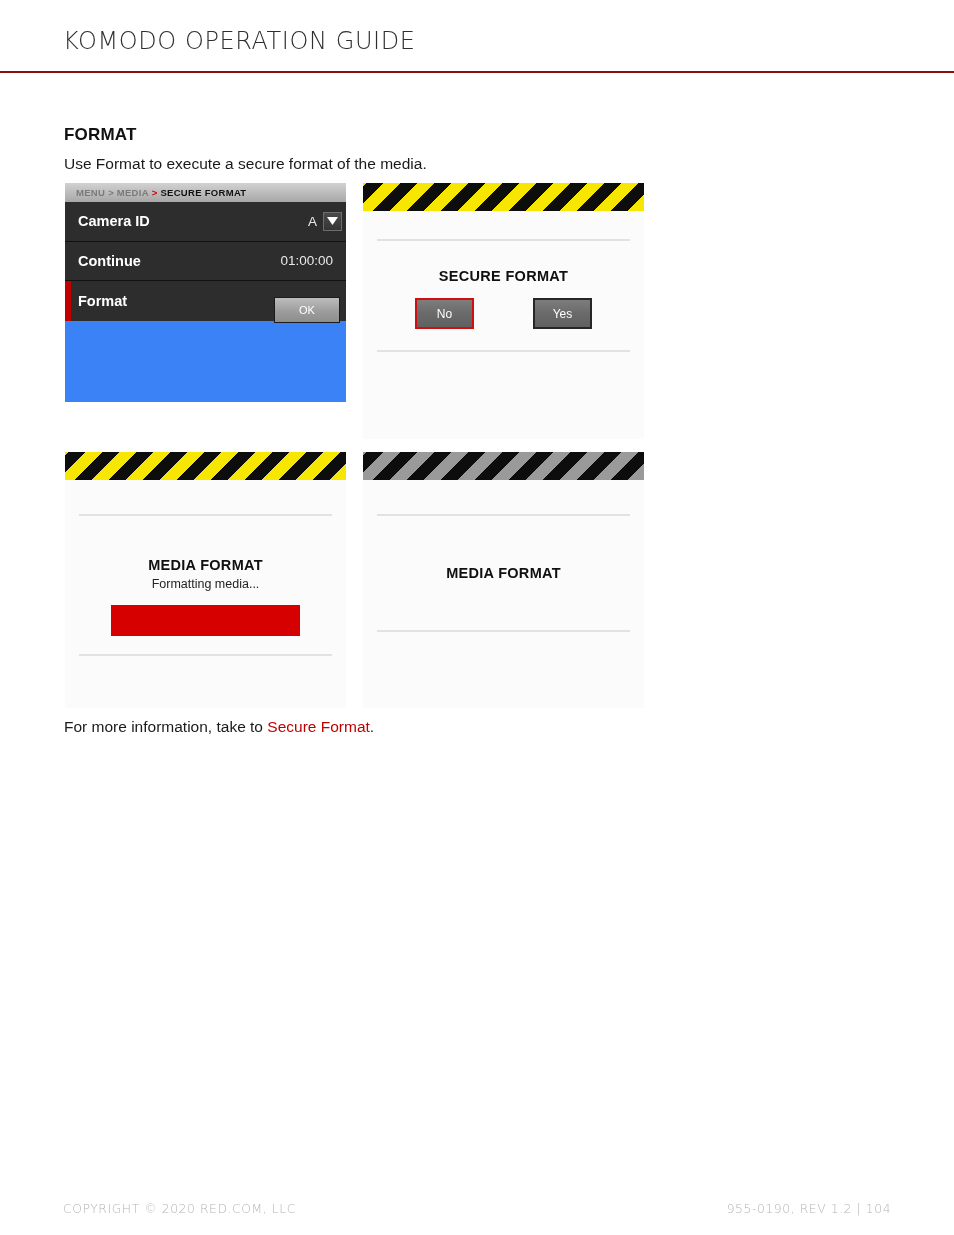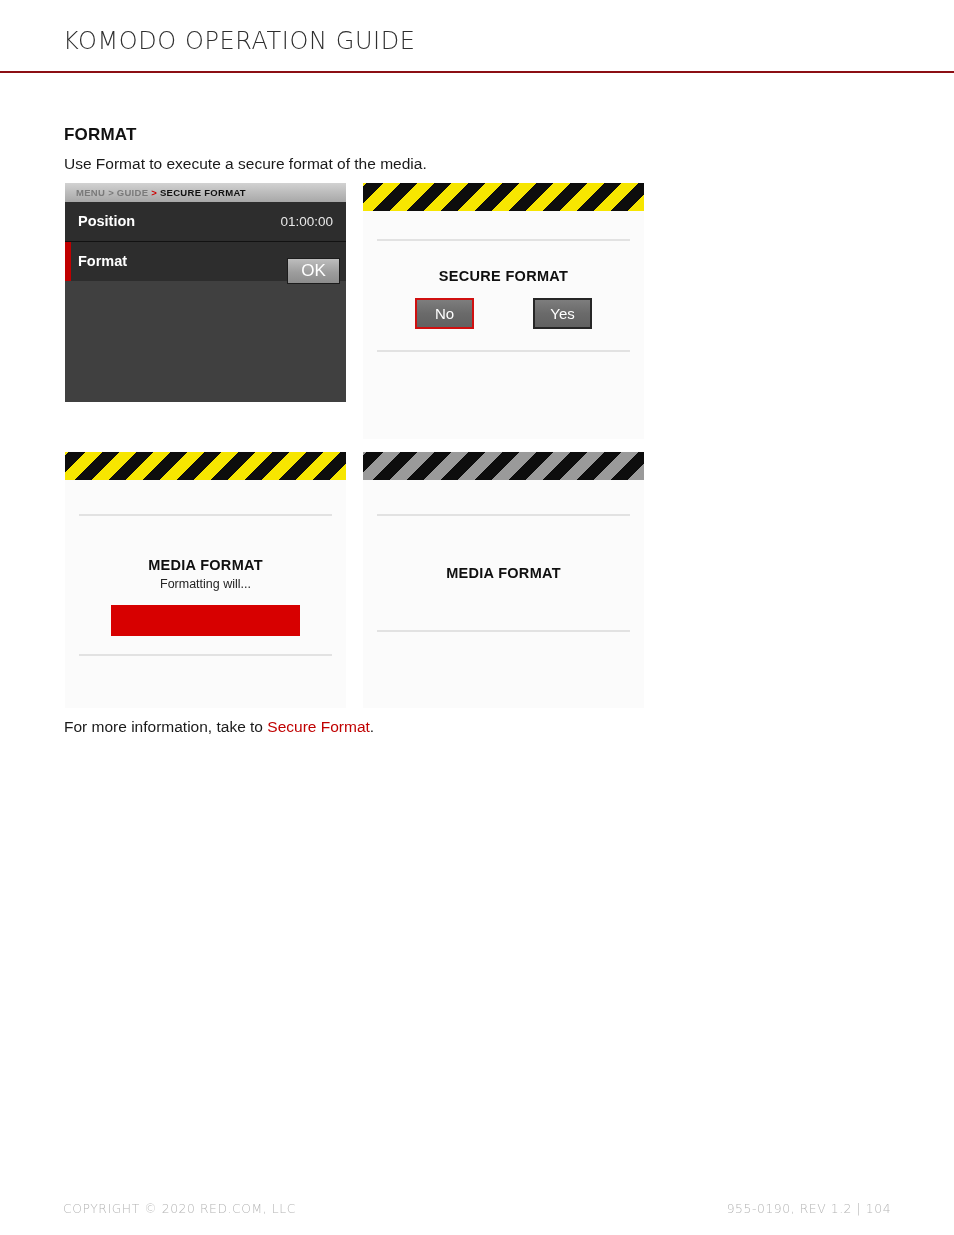--- a/index.html
+++ b/index.html
@@ -68,21 +68,21 @@
     color: #1a1a1a;
   }
 
   
   .menu-panel {
     position: absolute;
     left: 65px;
     top: 183px;
     width: 281px;
     height: 219px;
-    background: #404040;
+    background: #3b82f6;
     overflow: hidden;
     text-align: right;
   }
   .menu-breadcrumb {
     position: relative;
     height: 19px;
     background: linear-gradient(to bottom, #d2d2d2 0%, #bcbcbc 50%, #a8a8a8 100%);
     display: flex;
     align-items: center;
     padding-left: 11px;
@@ -150,31 +150,31 @@
     background: #2d2d2d;
   }
   .sel-bar {
     position: absolute;
     left: 0; top: 0;
     width: 6px;
     height: 100%;
     background: #c00000;
   }
   .ok-button {
-    width: 53px;
+    width: 66px;
     height: 26px;
     margin-left: 6px;
     margin-right: 2px;
     background: linear-gradient(to bottom, #bdbdbd 0%, #9d9d9d 55%, #8d8d8d 100%);
     border: 1px solid #1c1c1c;
     box-sizing: border-box;
     display: flex;
     align-items: center;
     justify-content: center;
-    font-size: 17px;
+    font-size: 11px;
     color: #ffffff;
     margin-top: 19px;
   }
 
   
   .device-dialog {
     position: absolute;
     width: 281px;
     background: #fbfbfb;
     overflow: hidden;
@@ -231,21 +231,21 @@
   }
   .dlg-btn {
     width: 59px;
     height: 31px;
     background: linear-gradient(to bottom, #7d7d7d 0%, #6a6a6a 50%, #616161 100%);
     border: 2px solid #262626;
     box-sizing: border-box;
     display: flex;
     align-items: center;
     justify-content: center;
-    font-size: 15px;
+    font-size: 12px;
     color: #ffffff;
   }
   .dlg-btn.selected {
     border-color: #d01010;
   }
   .progress-track {
     margin: 12px auto 0 auto;
     width: 189px;
     height: 31px;
     background: #ffffff;
@@ -306,30 +306,41 @@
 <div class="content">
 
   <div class="section-title">FORMAT</div>
   <div class="section-intro">Use Format to execute a secure format of the media.</div>
 
   <div class="menu-panel">
 
     <div class="menu-breadcrumb">
       <span class="crumb">MENU</span>
       <span class="crumb-sep">&gt;</span>
-      <span class="crumb">GUIDE</span>
+      <span class="crumb">MEDIA</span>
       <span class="crumb-sep red">&gt;</span>
       <span class="crumb current">SECURE FORMAT</span>
     </div>
 
-
-
-
     <div class="menu-row">
-      <span class="menu-row-label">Position</span>
+      <span class="menu-row-label">Camera ID</span>
+      <span class="menu-row-right">
+        <span class="menu-value">A</span>
+        <span class="chevron-box">
+          <svg width="11" height="8" viewBox="0 0 11 8">
+              <polygon points="0,0 11,0 5.5,8" fill="#ffffff"></polygon>
+            </svg>
+        </span>
+      </span>
+    </div>
+
+
+
+    <div class="menu-row">
+      <span class="menu-row-label">Continue</span>
       <span class="menu-row-right">
         <span class="menu-value plain">01:00:00</span>
       </span>
     </div>
 
     <div class="menu-row selected">
       <span class="sel-bar"></span>
       <span class="menu-row-label">Format</span>
       <span class="menu-row-right">
         <span class="ok-button">OK</span>
@@ -353,21 +364,21 @@
     </div>
 
   </div>
 
   <div class="device-dialog" style="left:65px; top:452px; height:256px;">
     <div class="stripe-band stripe-yellow"></div>
     <div class="dialog-body" style="height:200px;">
       <div class="dlg-divider" style="margin-top:34px;"></div>
       <div class="dlg-inner" style="margin-top:41px;">
         <div class="dlg-title">MEDIA FORMAT</div>
-        <div class="dlg-text">Formatting will...</div>
+        <div class="dlg-text">Formatting media...</div>
         <div class="progress-track">
           <div class="progress-fill" style="width: 100%;"></div>
         </div>
       </div>
       <div class="dlg-divider" style="margin-top:18px;"></div>
     </div>
 
   </div>
 
   <div class="device-dialog" style="left:363px; top:452px; height:256px;">

